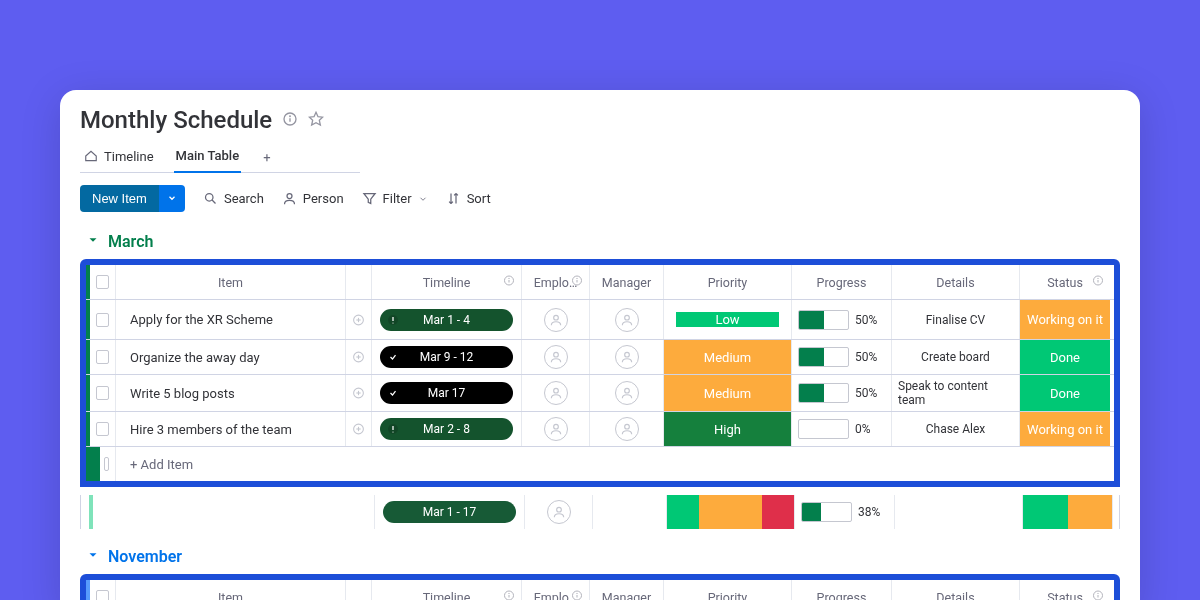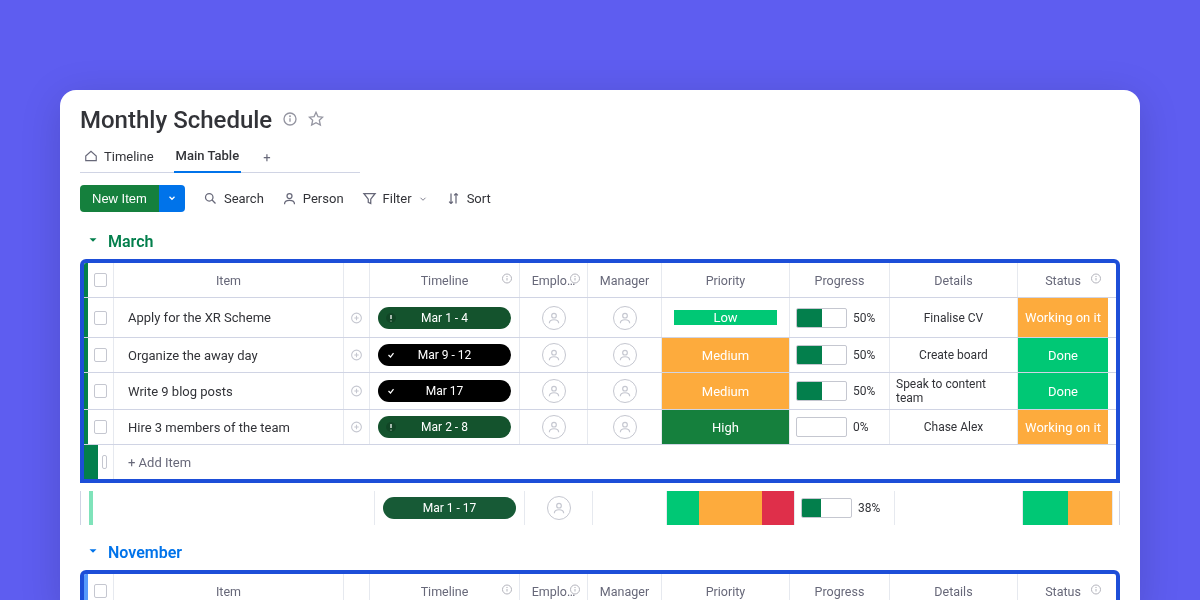--- a/index.html
+++ b/index.html
@@ -8,30 +8,30 @@
 .titlebar { display: flex; align-items: center; gap: 10px; margin-bottom: 8px; }
 .title { font-size: 24px; font-weight: 500; }
 .titlebar .icon { color: #676879; opacity: .7; }
 .tabs { display: flex; align-items: center; gap: 18px; border-bottom: 1px solid #d0d4e4; margin-bottom: 12px; font-size: 13px; padding-left: 2px; max-width: 280px; }
 .tab { display: flex; align-items: center; gap: 6px; padding: 6px 2px 8px; color: #323338; cursor: pointer; }
 .tab.active { border-bottom: 2px solid #0073ea; color: #323338; font-weight: 500; margin-bottom: -1px; }
 .tab svg { stroke: #676879; }
 .plus-tab { color: #676879; cursor: pointer; padding: 0 4px; }
 .toolbar { display: flex; align-items: center; gap: 18px; margin-bottom: 20px; }
 .new-item { display: flex; }
-.new-item-btn { background: #15803d; color: #fff; border: none; padding: 6px 12px; border-radius: 4px 0 0 4px; font-size: 13px; cursor: pointer; text-align: center; }
+.new-item-btn { background: #0369a1; color: #fff; border: none; padding: 6px 12px; border-radius: 4px 0 0 4px; font-size: 13px; cursor: pointer; text-align: center; }
 .new-item-caret { background: #0073ea; border-left: 1px solid rgba(255,255,255,.3); color: #fff; border: none; padding: 6px 8px; border-radius: 0 4px 4px 0; cursor: pointer; }
 .tb-item { display: flex; align-items: center; gap: 6px; color: #323338; cursor: pointer; font-size: 13px; }
 .tb-item svg { stroke: #676879; }
 .group { margin-bottom: 18px; }
 .group-header { display: flex; align-items: center; gap: 8px; font-weight: 600; font-size: 16px; margin-bottom: 8px; padding-left: 6px; }
 .group-header svg { fill: currentColor; }
 .group-march .group-header { color: #037f4c; }
 .group-april .group-header { color: #0073ea; }
-.table { border: 4px solid #1d4ed8; border-radius: 6px 6px 0 0; overflow: hidden; font-size: 13px; }
+.table { border: 6px solid #1d4ed8; border-radius: 6px 6px 0 0; overflow: hidden; font-size: 13px; }
 .row { display: grid; grid-template-columns: 4px 26px 230px 26px 150px 68px 74px 128px 100px 128px 90px; border-bottom: 1px solid #d0d4e4; min-height: 34px; }
 .row:last-child { border-bottom: none; }
 .cell { border-right: 1px solid #e6e9ef; display: flex; align-items: center; justify-content: center; padding: 4px 6px; min-height: 34px; position: relative; }
 .cell:last-child { border-right: none; }
 .stripe { padding: 0; border-right: none; }
 .group-march .stripe { background: #037f4c; }
 .group-april .stripe { background: #579bfc; }
 .summary-row .stripe { background: #00c875 !important; opacity: .5; }
 .hdr .cell { color: #676879; font-size: 12.5px; font-weight: 400; }
 .item-name { justify-content: flex-start; padding-left: 14px; }
@@ -281,21 +281,21 @@
     <div class="cell" style="font-size:12px">Create board</div>
     <div class="cell" style="padding:0">
               <span class="status done">Done</span>
             </div>
   </div>
           <div class="row">
     <div class="cell stripe"></div>
     <div class="cell">
               <span class="checkbox"></span>
             </div>
-    <div class="cell item-name">Write 9 blog posts</div>
+    <div class="cell item-name">Write 5 blog posts</div>
     <div class="cell add-sub">
               <svg width="16" height="16" viewBox="0 0 24 24" fill="none" stroke="currentColor" stroke-width="2">
                 <circle cx="12" cy="12" r="9"></circle>
                 <line x1="12" y1="8" x2="12" y2="16"></line>
                 <line x1="8" y1="12" x2="16" y2="12"></line>
               </svg>
             </div>
     <div class="cell" style="padding:5px 8px">
               <span class="pill green"><span class="picon">
                   <svg width="12" height="12" viewBox="0 0 24 24">

